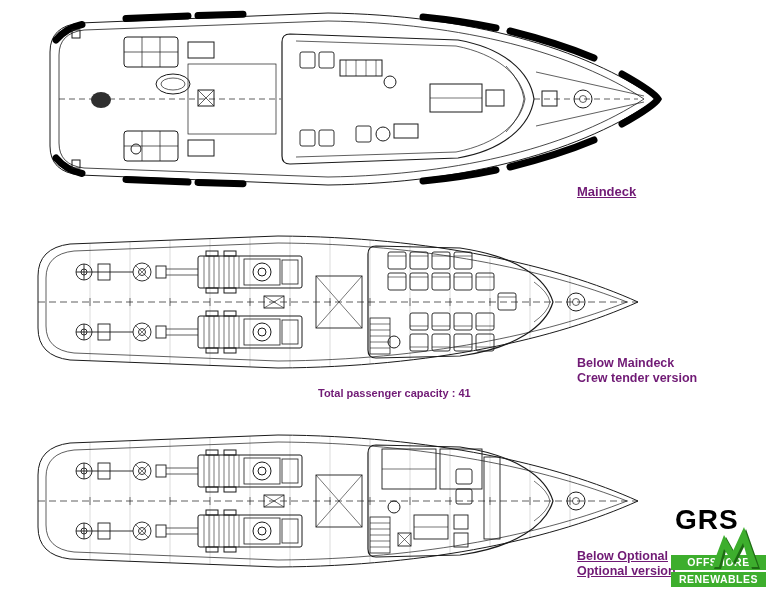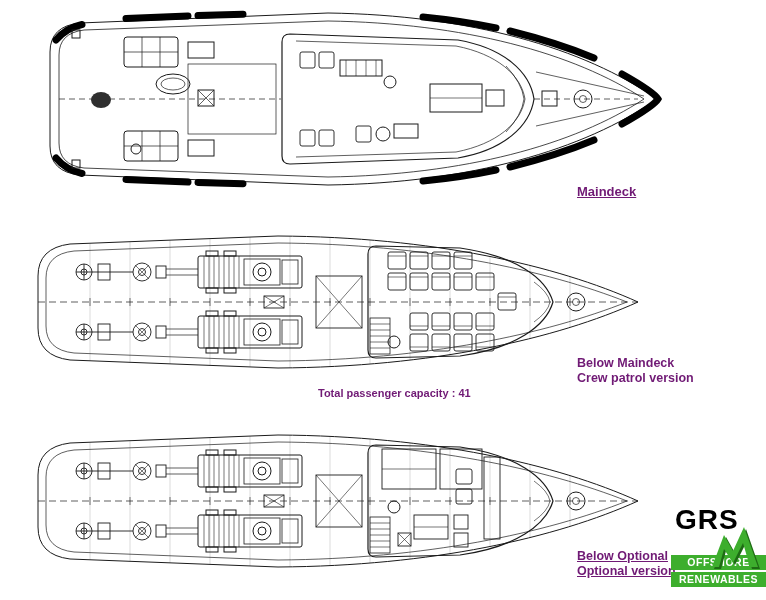--- a/index.html
+++ b/index.html
@@ -315,21 +315,21 @@
     </g>
   </g>
 </svg>
 
 <div class="lbl u" style="left:577px;top:184px;font-size:13px">Maindeck</div>
 
 <div class="lbl" style="left:318px;top:387px;font-size:11px">Total passenger capacity : 41</div>
 
 <div class="lbl two-line" style="left:577px;top:356px;font-size:12.5px;line-height:15px">
   <div>Below Maindeck</div>
-  <div>Crew patrol version</div>
+  <div>Crew tender version</div>
 </div>
 
 <div class="lbl two-line" style="left:577px;top:549px;font-size:12.5px;line-height:15px">
   <div class="u">Below Optional</div>
   <div class="u">Optional version</div>
 </div>
 
 <div class="grs">
   <div class="grs-text">GRS</div>
   <svg class="grs-swoosh" width="56" height="48" viewBox="0 0 56 48">

